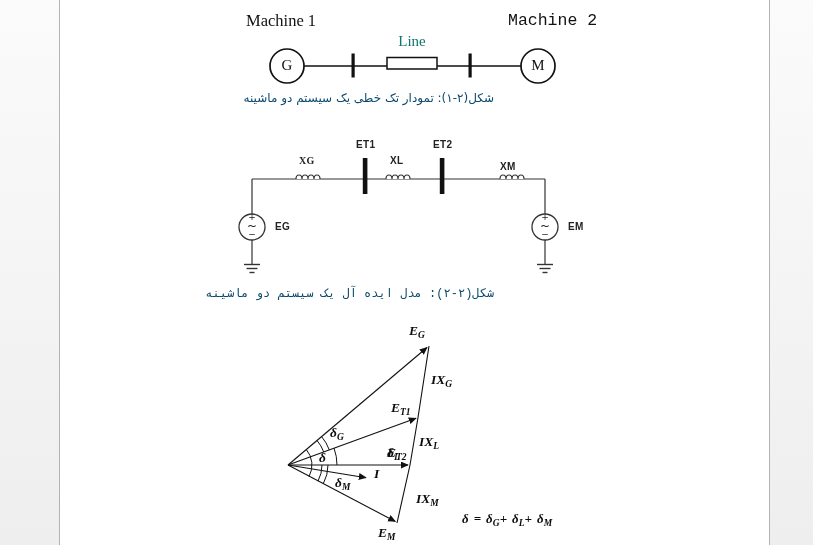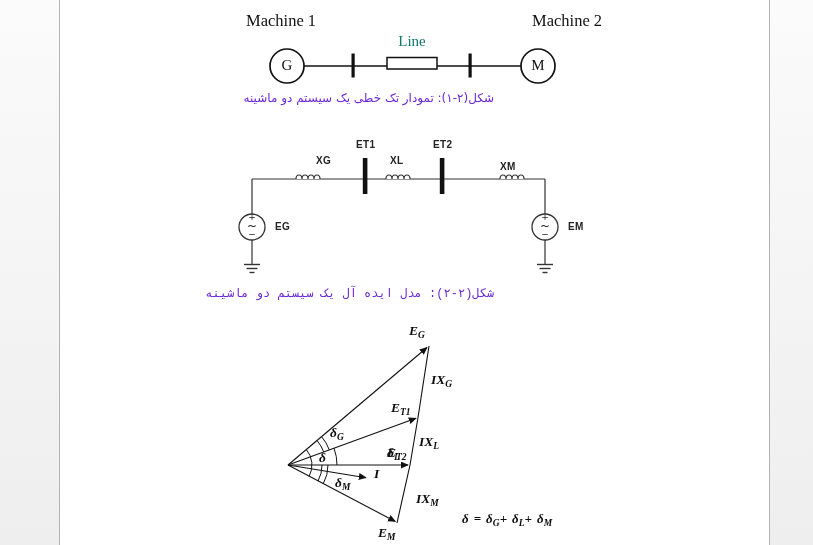--- a/index.html
+++ b/index.html
@@ -8,21 +8,21 @@
   #stage{position:absolute;left:0;top:0;width:813px;height:545px;}
   .margin-strip{position:absolute;top:0;height:545px;background:linear-gradient(#fbfbfb,#eeeeee);}
   #margin-left{left:0;width:59px;border-right:1.5px solid #b3b3b3;}
   #margin-right{left:769px;width:44px;border-left:1.5px solid #b3b3b3;}
   #page{position:absolute;left:61px;top:0;width:707px;height:545px;background:#ffffff;}
   svg{position:absolute;left:0;top:0;}
   .lbl{position:absolute;white-space:nowrap;color:#151515;}
   .mach{font-family:"Liberation Serif", serif;font-size:16.5px;color:#111;}
   .gm{font-family:"Liberation Serif", serif;font-size:15px;color:#111;text-align:center;}
   .linelbl{font-family:"Liberation Serif", serif;font-size:15px;color:#0f766e;text-align:center;}
-  .cap{font-family:"DejaVu Sans", sans-serif;font-size:12px;direction:rtl;text-align:center;color:#6d28d9;}
+  .cap{font-family:"DejaVu Sans", sans-serif;font-size:12px;direction:rtl;text-align:center;color:#0c4a6e;}
   .cir{font-family:"Liberation Sans", sans-serif;font-weight:bold;font-size:10px;letter-spacing:.4px;color:#222;}
   .src-sym{font-family:"DejaVu Sans", sans-serif;color:#222;text-align:center;transform:translateX(-50%);line-height:1;}
   .phl{font-family:"Liberation Serif", serif;font-style:italic;font-weight:bold;font-size:13.5px;color:#0d0d0d;}
   .phl sub,.eq sub{font-size:9.5px;vertical-align:-0.35em;line-height:0;font-style:italic;}
   .eq{font-family:"Liberation Serif", serif;font-style:italic;font-weight:bold;font-size:13px;color:#0d0d0d;}
   .eq .sp{display:inline-block;width:5px;}
 </style>
 </head>
 <body>
 
@@ -84,27 +84,27 @@
         <path d="M321.6,436.6 A44,44 0 0 1 329.3,449.9"></path>
         <path d="M334.0,448.1 A49,49 0 0 1 337.0,465.0"></path>
         <path d="M306.3,449.5 A24,24 0 0 1 309.1,476.4"></path>
         <path d="M322.0,465.0 A34,34 0 0 1 318.0,481.1"></path>
         <path d="M328.0,465.0 A40,40 0 0 1 323.2,483.9"></path>
       </g>
     </g>
   </svg>
 
   <div class="lbl mach" style="left:246px;top:11px;">Machine 1</div>
-  <div class="lbl mach" style="left:532px;top:11px;">Machine 2</div>
+  <div class="lbl mach" style="left:508px;top:11px;font-family:Liberation Mono, monospace;">Machine 2</div>
   <div class="lbl gm" style="left:270px;top:57px;width:34px;">G</div>
   <div class="lbl gm" style="left:521px;top:57px;width:34px;">M</div>
   <div class="lbl linelbl" style="left:387px;top:33px;width:50px;">Line</div>
   <div class="lbl cap" style="left:288px;top:91px;width:206px;">شکل(۲-۱): تمودار تک خطی یک سیستم دو ماشینه</div>
 
-  <div class="lbl cir" style="left:316px;top:155px;">XG</div>
+  <div class="lbl cir" style="left:299px;top:155px;font-family:Liberation Serif, serif;">XG</div>
   <div class="lbl cir" style="left:356px;top:139px;">ET1</div>
   <div class="lbl cir" style="left:390px;top:155px;">XL</div>
   <div class="lbl cir" style="left:433px;top:139px;">ET2</div>
   <div class="lbl cir" style="left:500px;top:161px;">XM</div>
   <div class="lbl cir" style="left:275px;top:221px;">EG</div>
   <div class="lbl cir" style="left:568px;top:221px;">EM</div>
 
   <div class="lbl src-sym" style="left:252px;top:213px;font-size:9px;">+</div>
   <div class="lbl src-sym" style="left:252px;top:220px;font-size:12px;">~</div>
   <div class="lbl src-sym" style="left:252px;top:230px;font-size:9px;">−</div>

